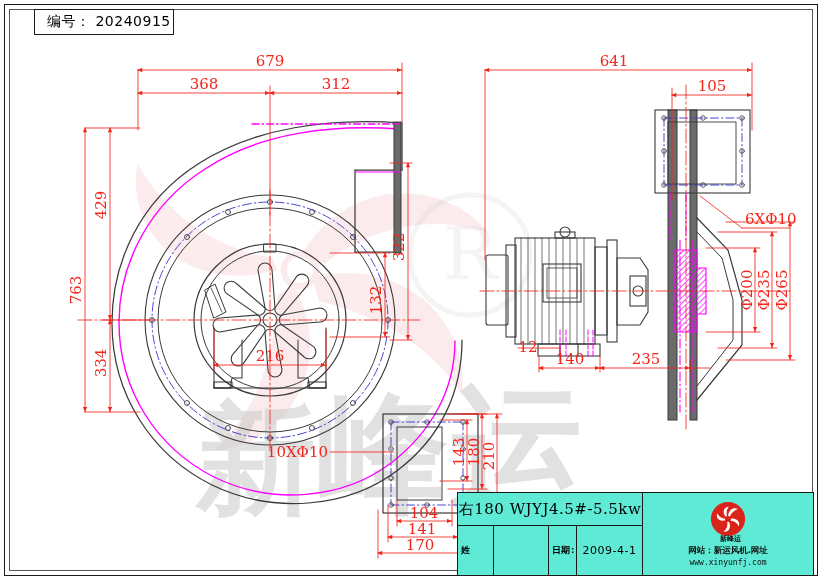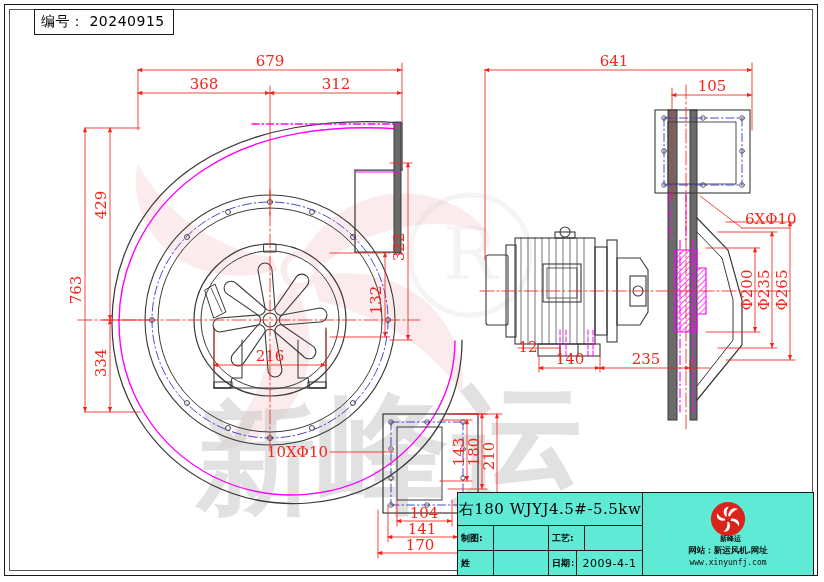--- a/index.html
+++ b/index.html
@@ -3,21 +3,21 @@
 <meta charset="utf-8">
 <style>
   html,body{margin:0;padding:0;background:#fff;}
   body{width:824px;height:582px;overflow:hidden;font-family:"Liberation Serif",serif;}
   #root{position:relative;width:824px;height:582px;background:#ffffff;}
 
   .frame-outer{position:absolute;left:4px;top:4px;width:814px;height:572px;border:1.5px solid #1a1a1a;box-sizing:border-box;}
   .frame-inner{position:absolute;left:9px;top:9px;width:804px;height:562px;border:0.8px solid #555;box-sizing:border-box;}
 
   .numbox{position:absolute;left:34px;top:9px;width:140px;height:26px;border:1.5px solid #1a1a1a;box-sizing:border-box;
-          display:flex;align-items:center;padding-left:6px;font-size:14px;color:#000;letter-spacing:0.5px;background:#fff;z-index:30;
+          display:flex;align-items:center;padding-left:12px;font-size:14px;color:#000;letter-spacing:0.5px;background:#fff;z-index:30;
           font-family:"DejaVu Sans",sans-serif;}
 
   svg.cad{position:absolute;left:0;top:0;width:824px;height:582px;}
 
   
   .titleblock{position:absolute;left:457px;top:492px;width:357px;height:84px;border:1.2px solid #1a1a1a;box-sizing:border-box;
               background:#5eead4;z-index:25;display:flex;}
   .tb-left{width:185px;height:100%;border-right:1.2px solid #1a1a1a;box-sizing:border-box;display:flex;flex-direction:column;}
   .tb-title{height:33px;border-bottom:1.2px solid #1a1a1a;box-sizing:border-box;display:flex;align-items:center;justify-content:center;
             font-size:15px;letter-spacing:0.5px;color:#000;font-family:"DejaVu Serif",serif;}
@@ -416,26 +416,20 @@
 
   <div class="numbox">
     <span>编号： 20240915</span>
   </div>
 
   <div class="titleblock">
     <div class="tb-left">
       <div class="tb-title">右180 WJYJ4.5#-5.5kw</div>
       <div class="tb-rows">
 
-        <div class="tb-row">
-          <div class="tb-cell c-lbl">制图:</div>
-          <div class="tb-cell c-blank val"></div>
-          <div class="tb-cell c-lbl2">工艺:</div>
-          <div class="tb-cell c-val val"></div>
-        </div>
 
 
         <div class="tb-row">
           <div class="tb-cell c-lbl">姓</div>
           <div class="tb-cell c-blank val"></div>
           <div class="tb-cell c-dlbl">日期:</div>
           <div class="tb-cell c-date val">2009-4-1</div>
         </div>
 
       </div>

